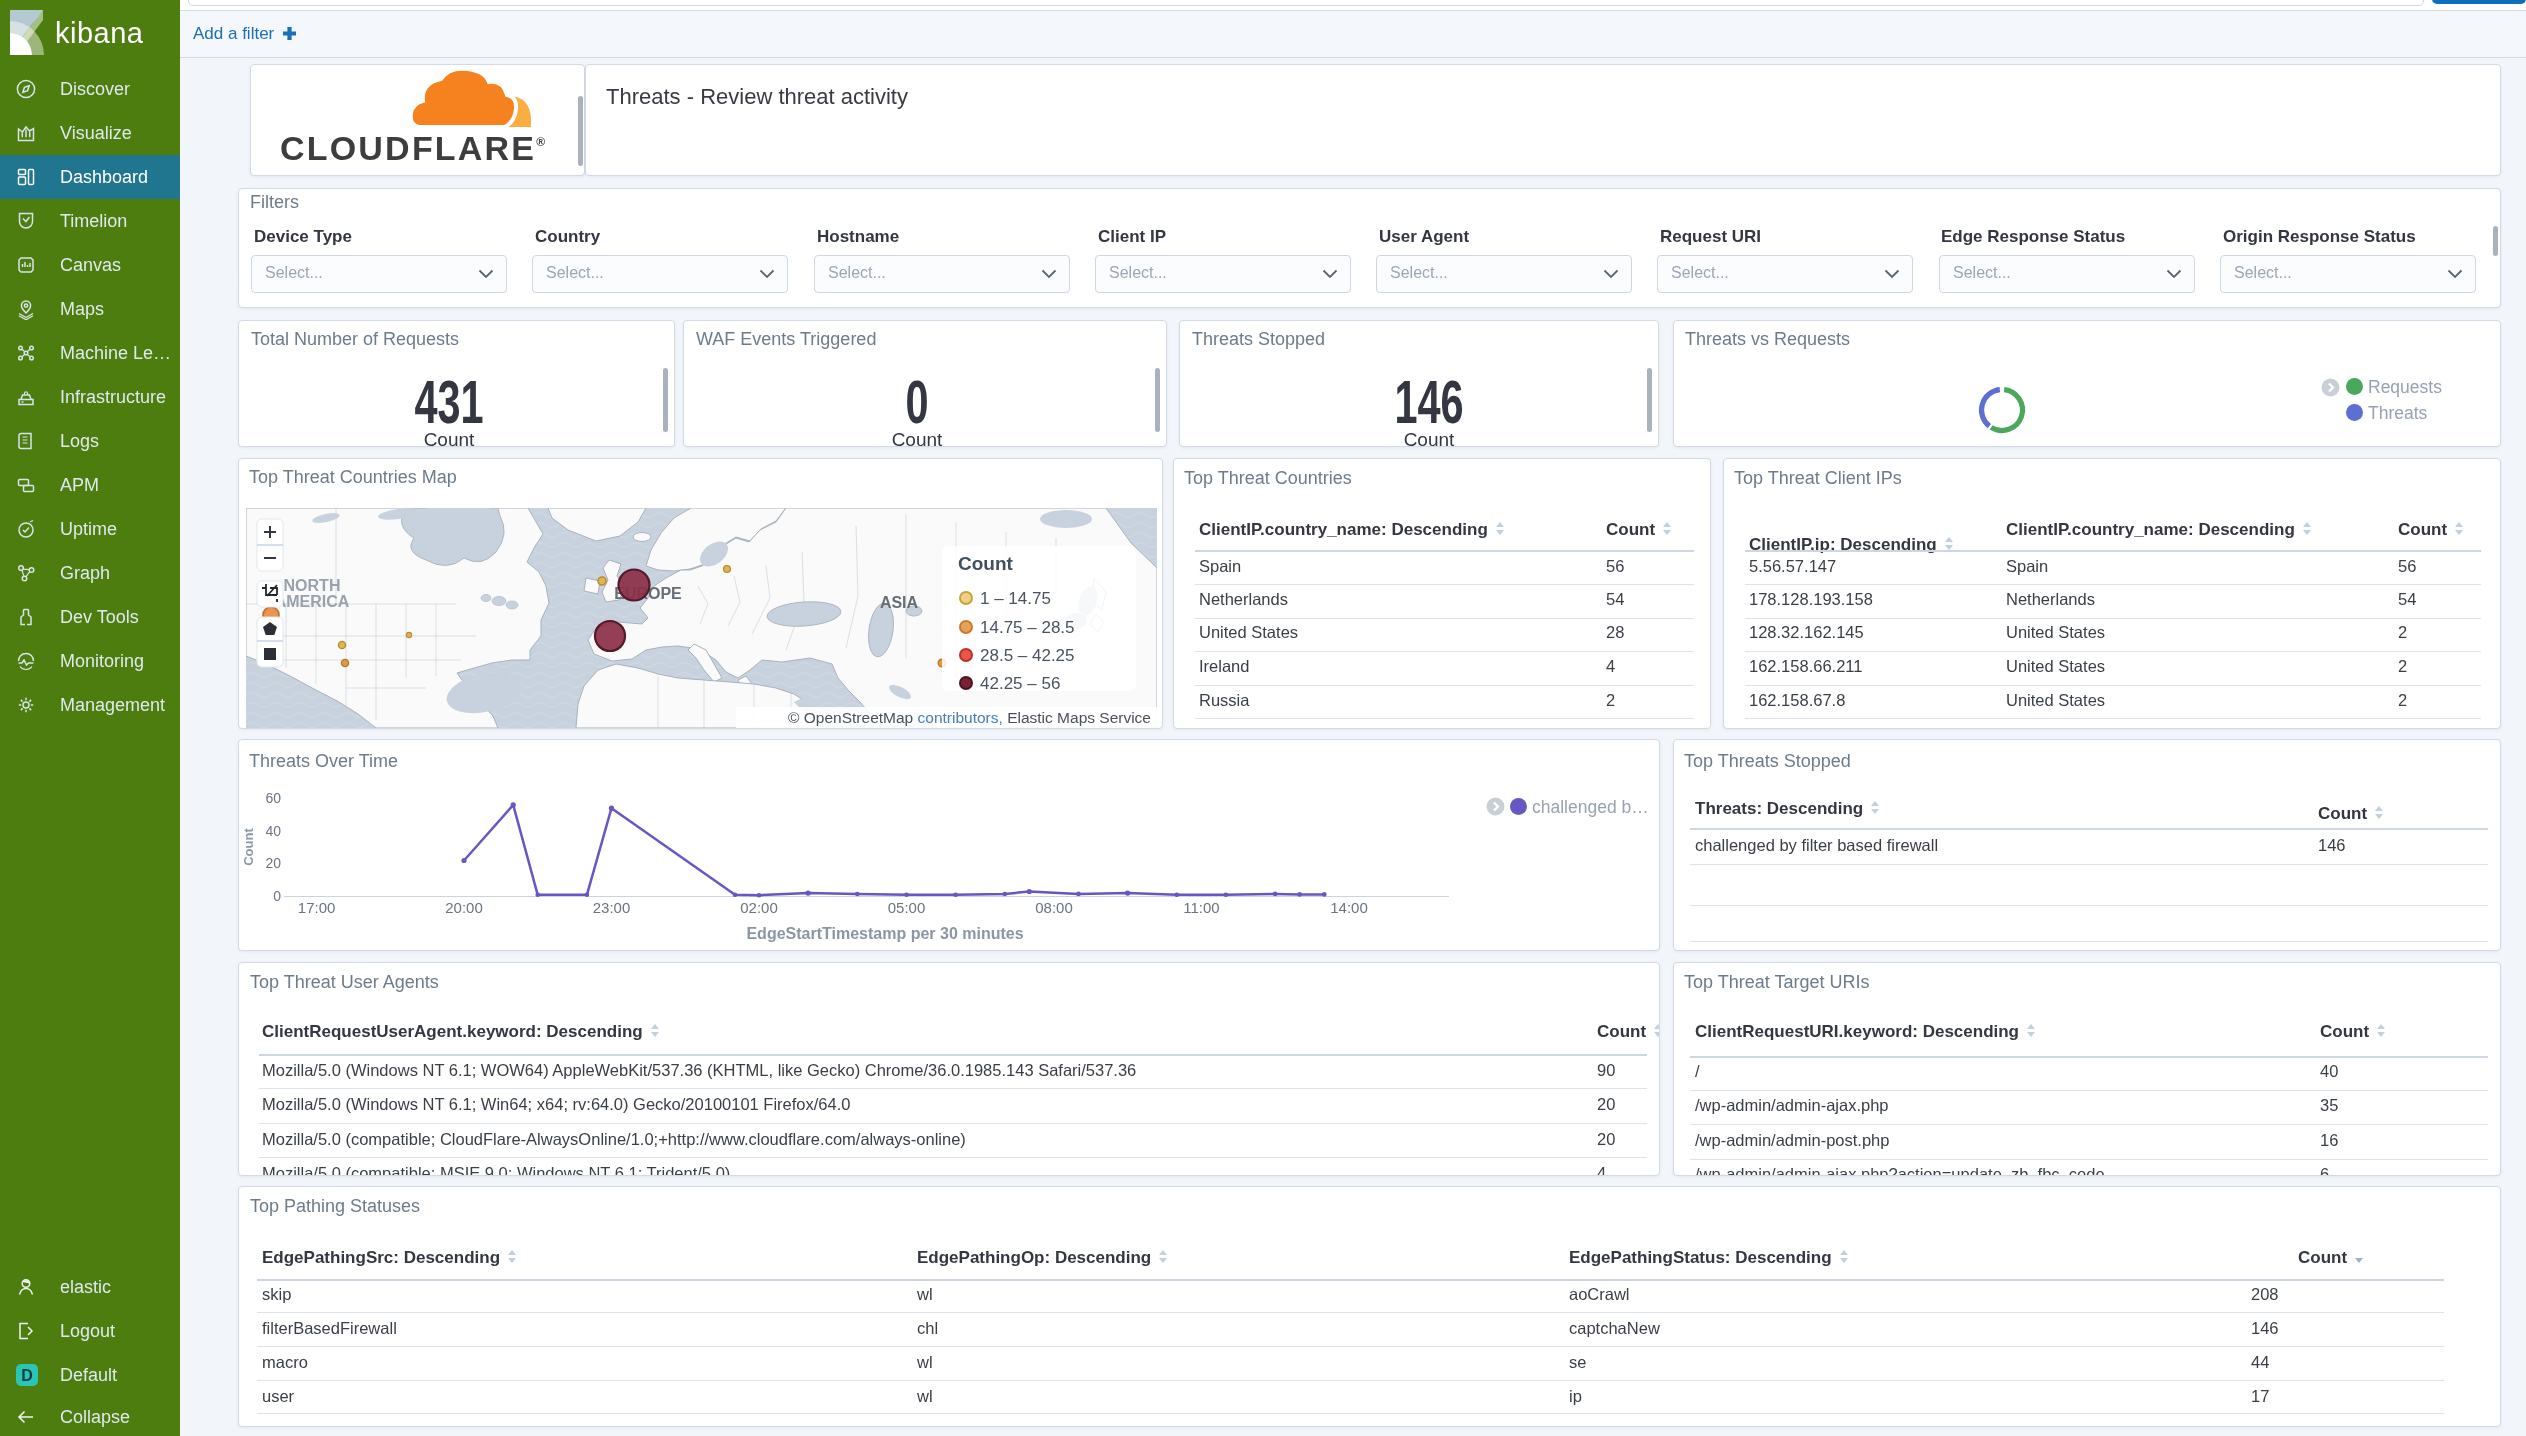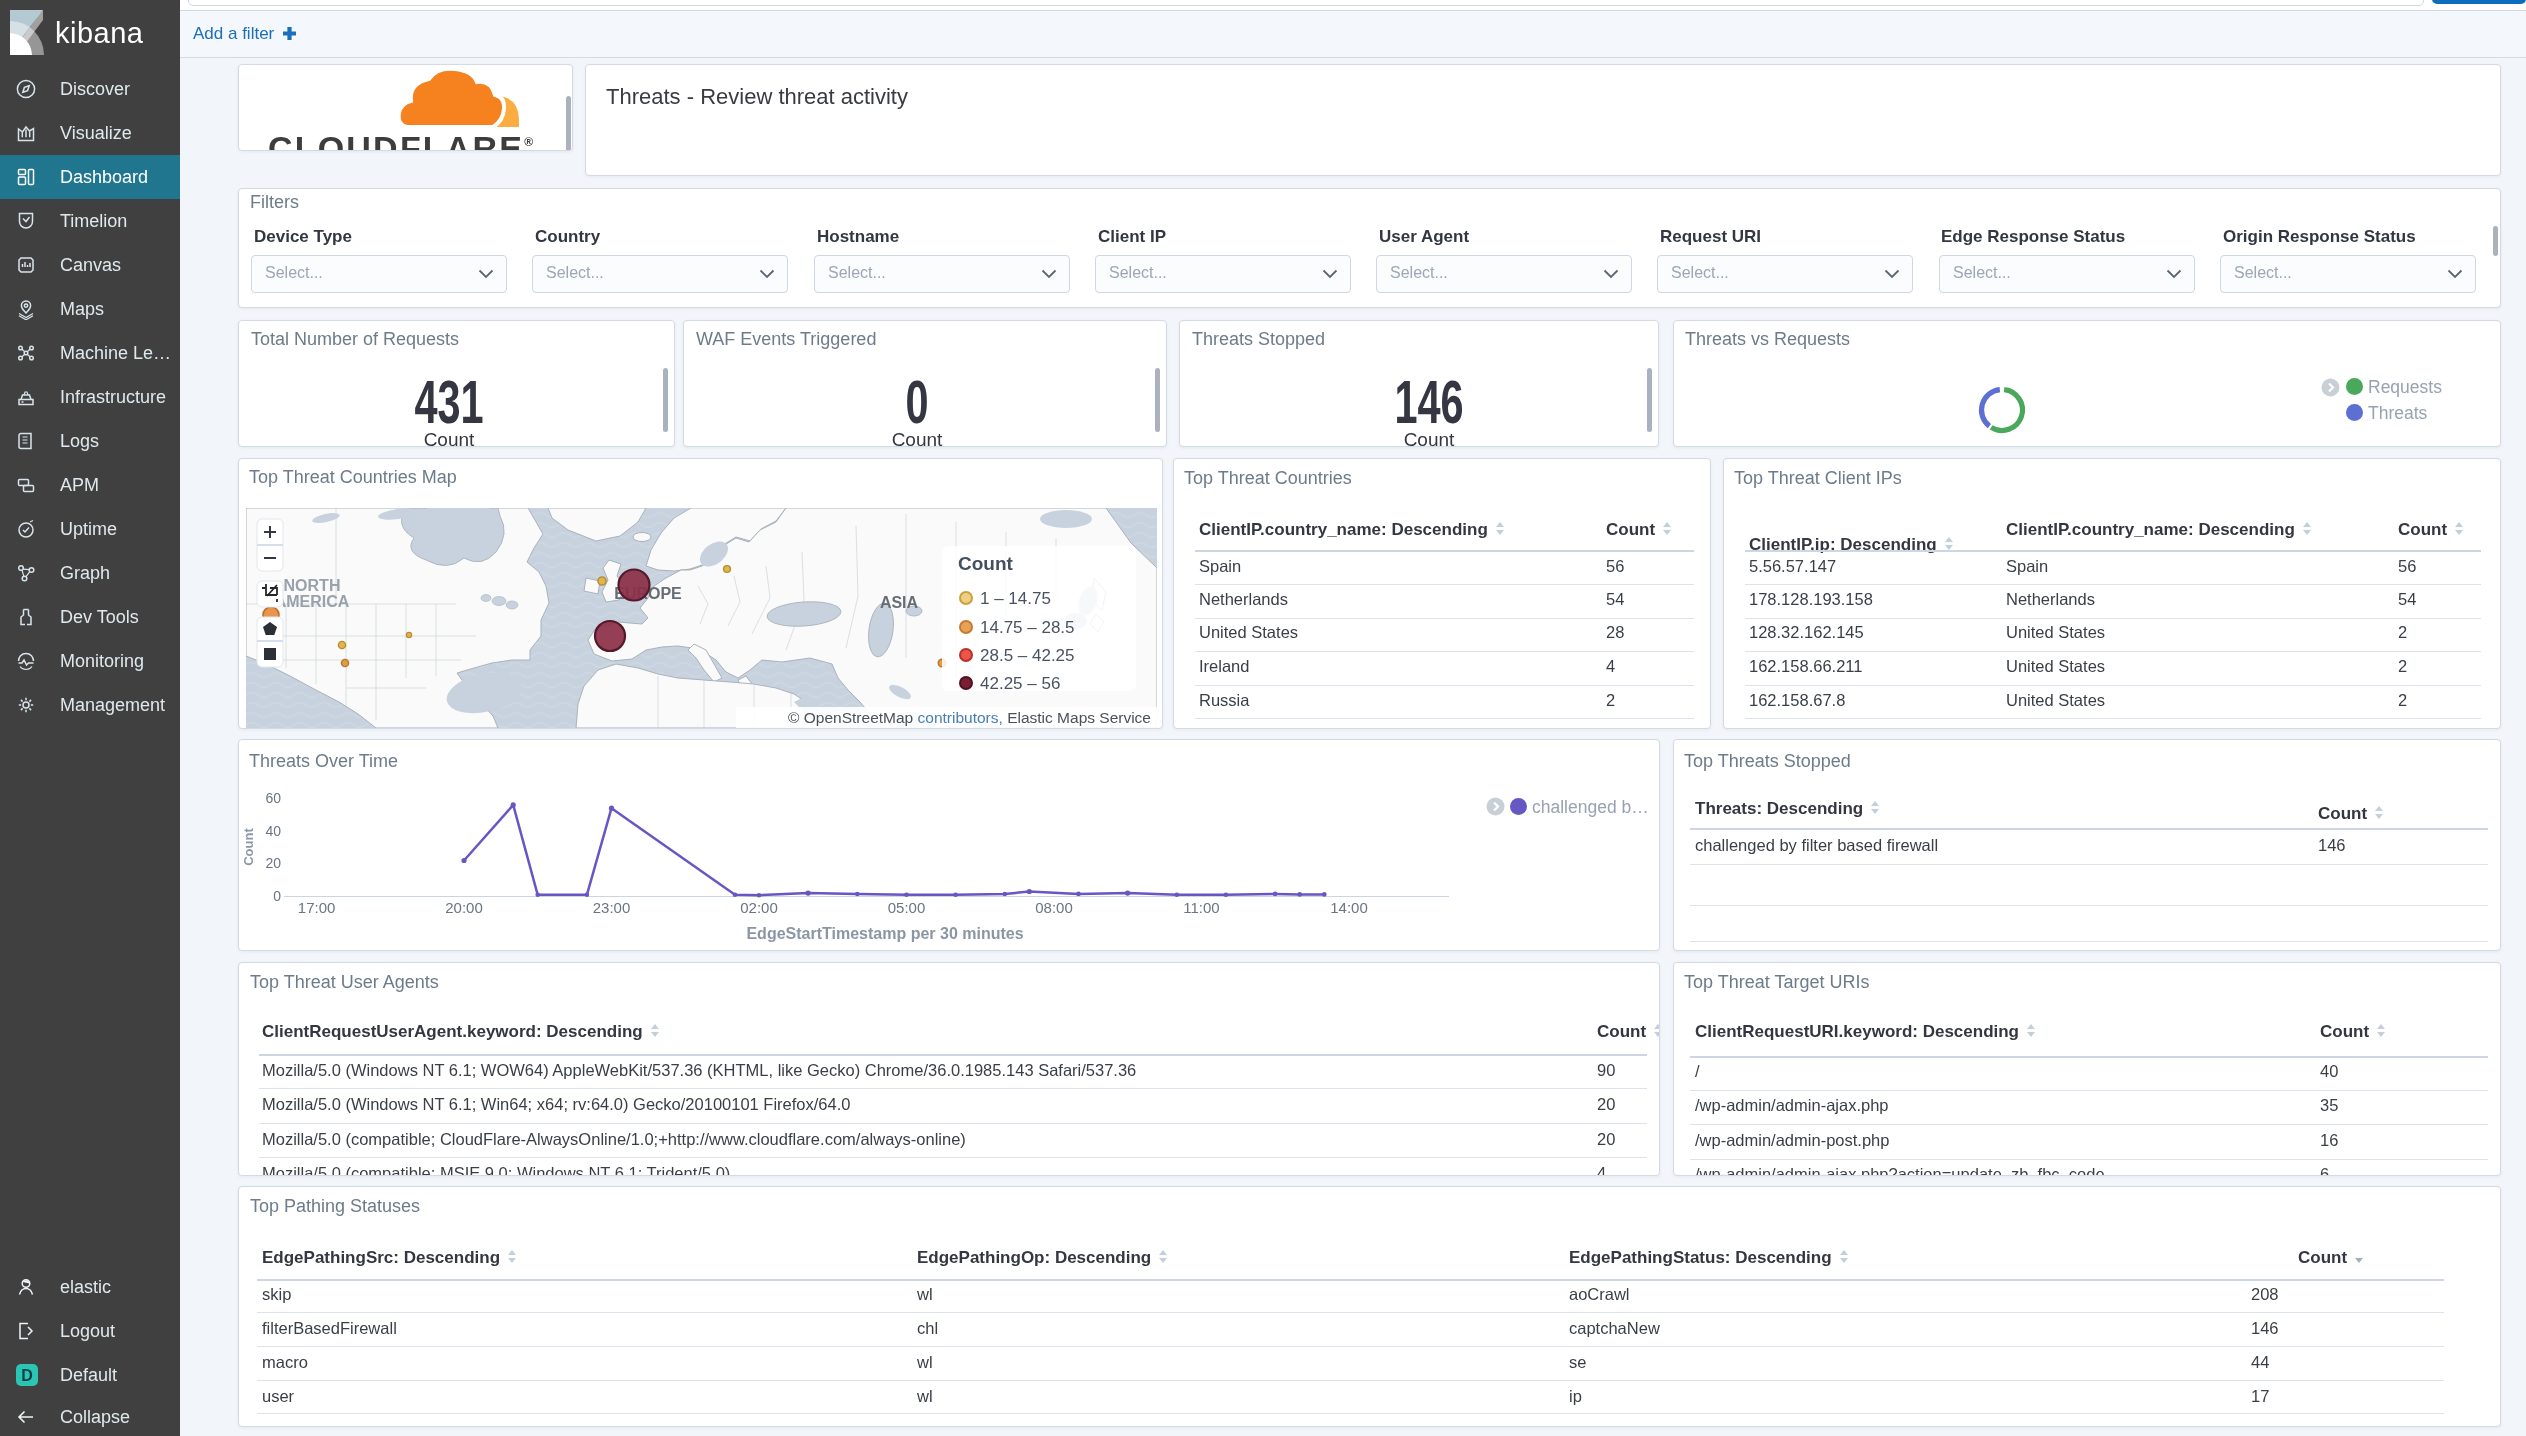--- a/index.html
+++ b/index.html
@@ -1,20 +1,20 @@
 <!DOCTYPE html>
 <html><head>
 <meta charset="utf-8">
 <style>
   * { margin:0; padding:0; box-sizing:border-box; }
   html,body { width:2526px; height:1436px; overflow:hidden; }
   body { font-family:"Liberation Sans", sans-serif; background:#f2f5f9; position:relative; }
   .abs { position:absolute; }
   
-  #sidebar { position:absolute; left:0; top:0; width:180px; height:1436px; background:#404040; z-index:5; }
+  #sidebar { position:absolute; left:0; top:0; width:180px; height:1436px; background:#4d7c0f; z-index:5; }
   .navitem { position:absolute; left:0; width:180px; height:44px; color:#dfe9ed; font-size:18px; }
   .navitem .txt { position:absolute; left:60px; top:50%; transform:translateY(-50%); white-space:nowrap; }
   .navitem svg { position:absolute; left:15px; top:50%; transform:translateY(-50%); }
   .navitem.sel { background:#20768f; color:#ffffff; }
   
   #topstrip { position:absolute; left:180px; top:0; width:2346px; height:10px; background:#ffffff; }
   #querybox { position:absolute; left:8px; top:-34px; width:2236px; height:40px; background:#fff; border:1px solid #cfd8e3; border-radius:5px; }
   #topbtn { position:absolute; left:2252px; top:-30px; width:94px; height:34px; background:#0d6dbf; border-radius:5px; }
   #filterbar { position:absolute; left:180px; top:10px; width:2346px; height:48px; background:#f4f7fb; border-top:1px solid #d3dae6; border-bottom:1px solid #d3dae6; }
   #addfilter { position:absolute; left:13px; top:13px; font-size:17px; color:#1a6fb8; }
@@ -202,21 +202,21 @@
   <div class="navitem" style="top:1395px">
       <svg width="22" height="22" viewBox="0 0 22 22" fill="none" stroke="#eef4f6" stroke-width="1.6">
         <path d="M18 11 H4.5 M9.5 5.5 L4 11 l5.5 5.5"></path>
       </svg>
       <span class="txt">Collapse</span>
     </div>
 </div>
 
 <div id="content">
 
-<div class="panel" style="left:238px;top:64px;width:335px;height:87px">
+<div class="panel" style="left:250px;top:64px;width:335px;height:112px">
   <svg class="abs" style="left:158px;top:4px" width="135" height="62" viewBox="0 0 135 62">
     <path d="M78 58 L78 46 Q78 27 99 27 Q121 27 122 50 L122 58 Z" fill="#FBAD41"></path>
     <path d="M10 58 Q0 56 2 44 Q4 34 14 32 Q12 14 32 10 Q40 -2 58 0 Q76 2 80 13 Q94 11 98 26 Q108 28 107 40 Q106 52 96 58 Z" fill="#F6821F" stroke="#ffffff" stroke-width="4"></path>
   </svg>
   <div class="abs" style="left:29px;top:64px;width:280px;font-size:34px;font-weight:700;color:#3d3d3d;letter-spacing:2.2px">CLOUDFLARE<span style="font-size:12px;vertical-align:14px;letter-spacing:0">®</span></div>
   <div class="scrollthumb" style="left:327px;top:31px;height:70px"></div>
 </div>
 <div class="panel" style="left:585px;top:64px;width:1916px;height:112px">
   <div class="abs" style="left:20px;top:19px;font-size:22px;font-weight:400;color:#383b41">Threats - Review threat activity</div>
 </div>

